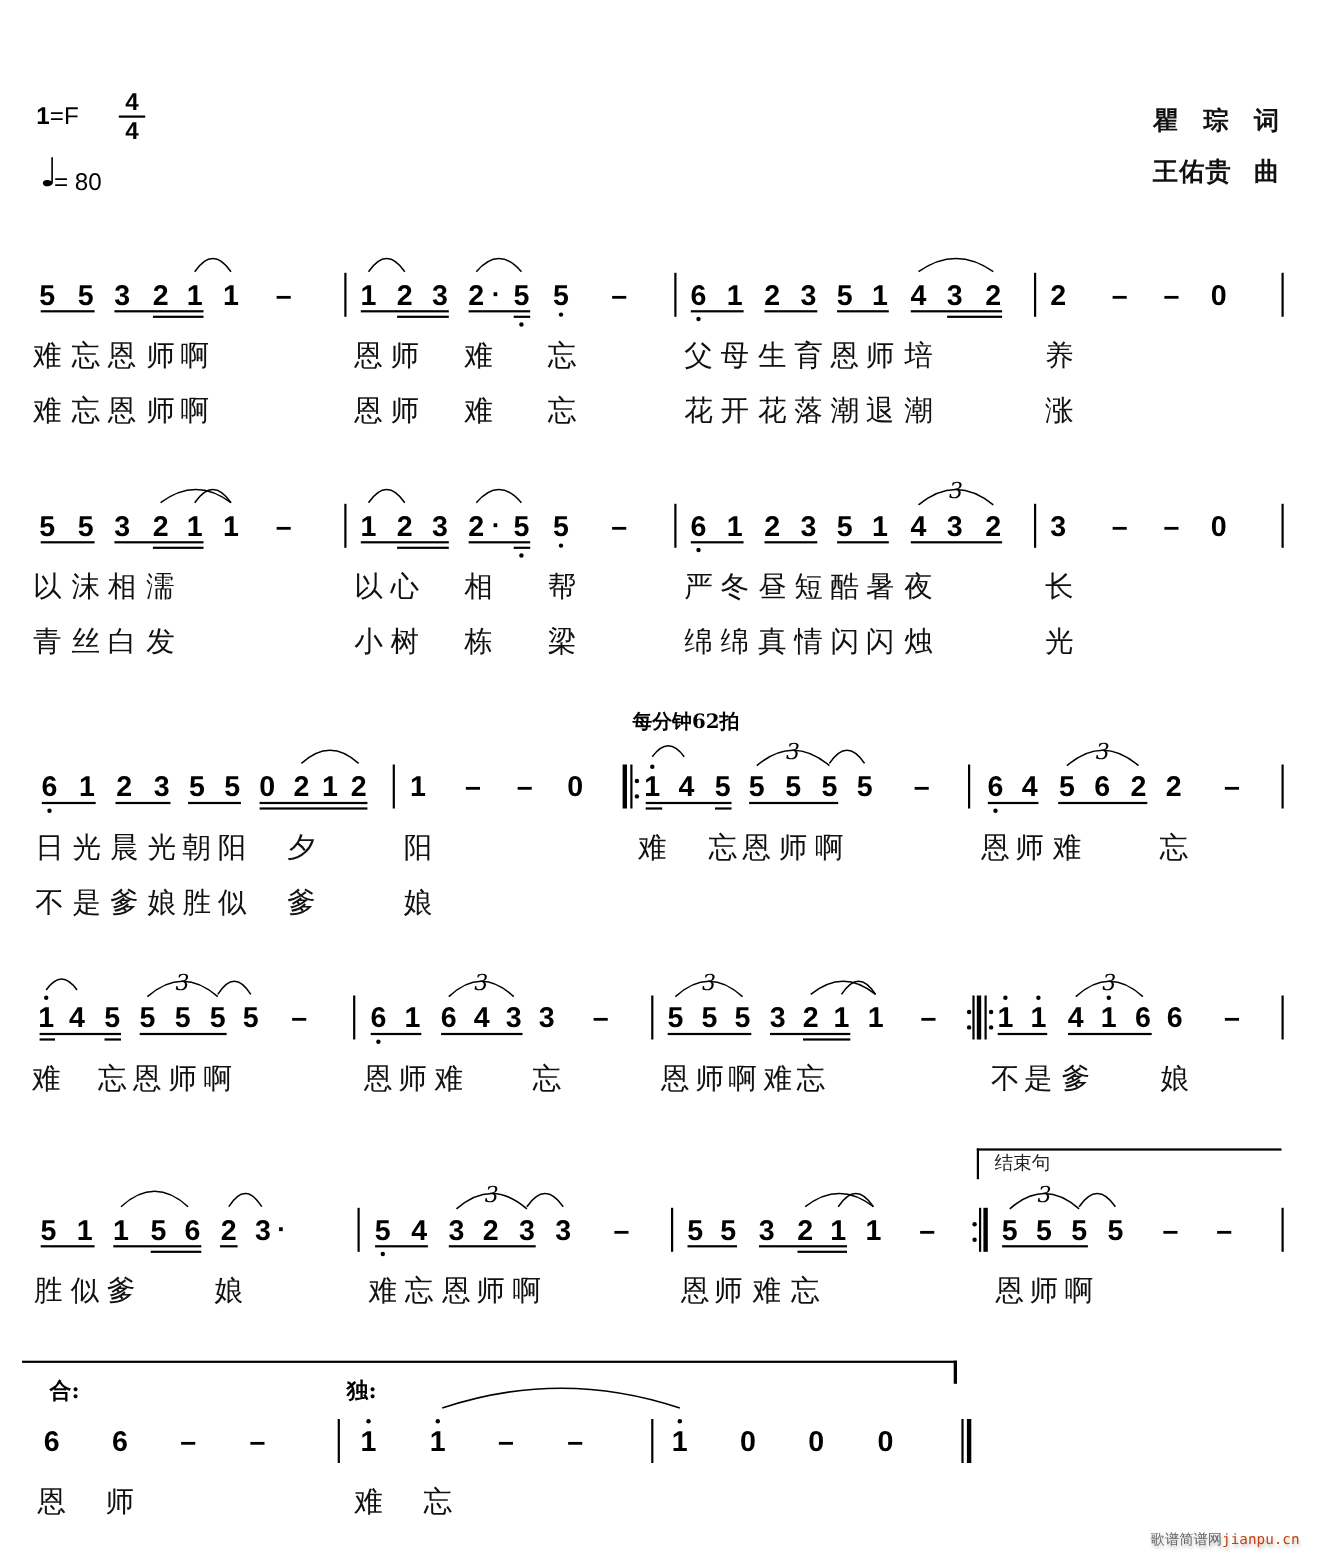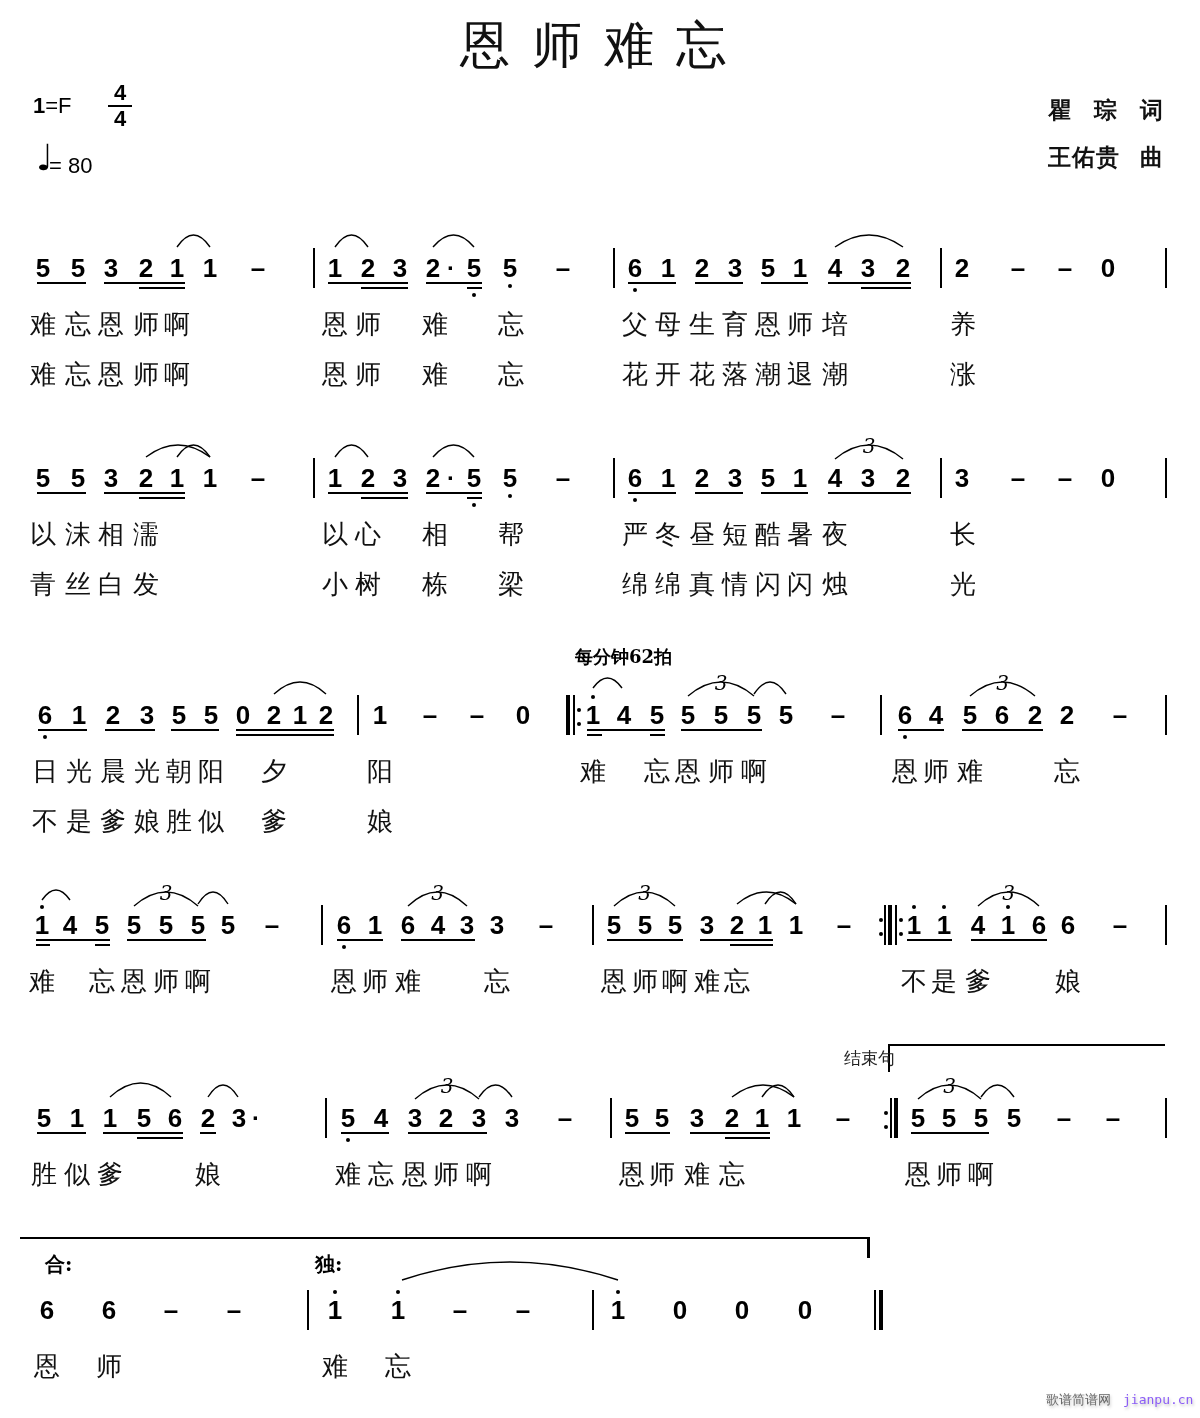--- a/index.html
+++ b/index.html
@@ -20,33 +20,32 @@
 .odot{position:absolute;width:4px;height:4px;border-radius:50%;background:#000;transform:translateX(-50%);}
 .beam{position:absolute;height:2px;background:#000;}
 .bar{position:absolute;background:#000;width:2px;height:40px;}
 .bar.thick{width:4px;}
 .rdot{position:absolute;width:4px;height:4px;border-radius:50%;background:#000;}
 .lyric{position:absolute;font-family:"DejaVu Sans",sans-serif;font-size:26px;line-height:26px;transform:translateX(-50%);white-space:nowrap;color:#111;}
 .trip-label{position:absolute;font-family:"DejaVu Serif",serif;font-style:italic;font-size:20px;line-height:20px;background:#fff;padding:0 2px;transform:translate(-50%,-50%);}
 #arcs{position:absolute;left:0;top:0;width:1200px;height:1418px;pointer-events:none;}
 .tempo-change{position:absolute;left:575px;top:646px;font-family:"DejaVu Serif",serif;font-weight:bold;font-size:18px;line-height:22px;white-space:nowrap;}
 .coda-bracket{position:absolute;left:888px;top:1044px;width:277px;height:28px;border-top:2px solid #000;border-left:2px solid #000;}
-.coda-label{position:absolute;left:844px;top:1048px;font-family:"DejaVu Sans",sans-serif;font-size:17px;line-height:20px;color:#222;}
+.coda-label{position:absolute;left:904px;top:1048px;font-family:"DejaVu Sans",sans-serif;font-size:17px;line-height:20px;color:#222;}
 .chorus-bracket{position:absolute;left:20px;top:1237px;width:850px;height:21px;border-top:2px solid #000;border-right:3px solid #000;}
 .part-label{position:absolute;top:1252px;font-family:"DejaVu Serif",serif;font-weight:bold;font-size:20px;line-height:24px;}
 .watermark{position:absolute;left:1046px;top:1392px;font-size:13px;line-height:16px;white-space:nowrap;text-shadow:1px 2px 3px rgba(0,0,0,0.25);}
 .watermark .wm-site{font-family:"DejaVu Serif",serif;color:#666;}
-.watermark .wm-domain{font-family:"DejaVu Sans Mono",monospace;color:#8b5cf6;margin-left:12px;}
+.watermark .wm-domain{font-family:"DejaVu Sans Mono",monospace;color:#c2410c;margin-left:0;}
 </style>
 </head>
 <body>
 
 <div id="page">
 
-  <div class="title">恩师难忘</div>
 
   <div class="key">
     <span class="deg">1</span><span>=F</span>
   </div>
 
   <div class="timesig">
     <div>4</div>
     <div class="ts-line"></div>
     <div>4</div>
   </div>

